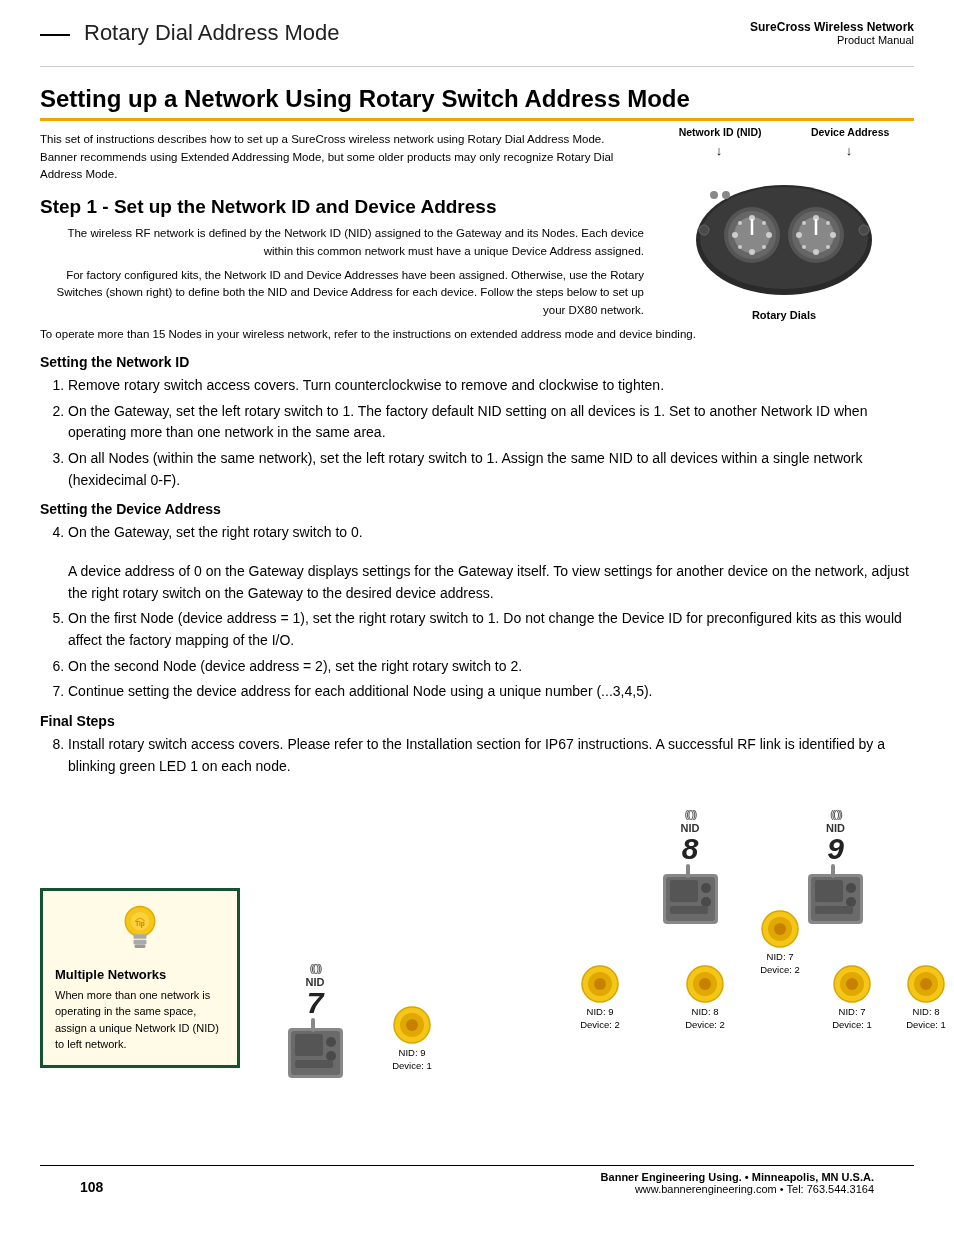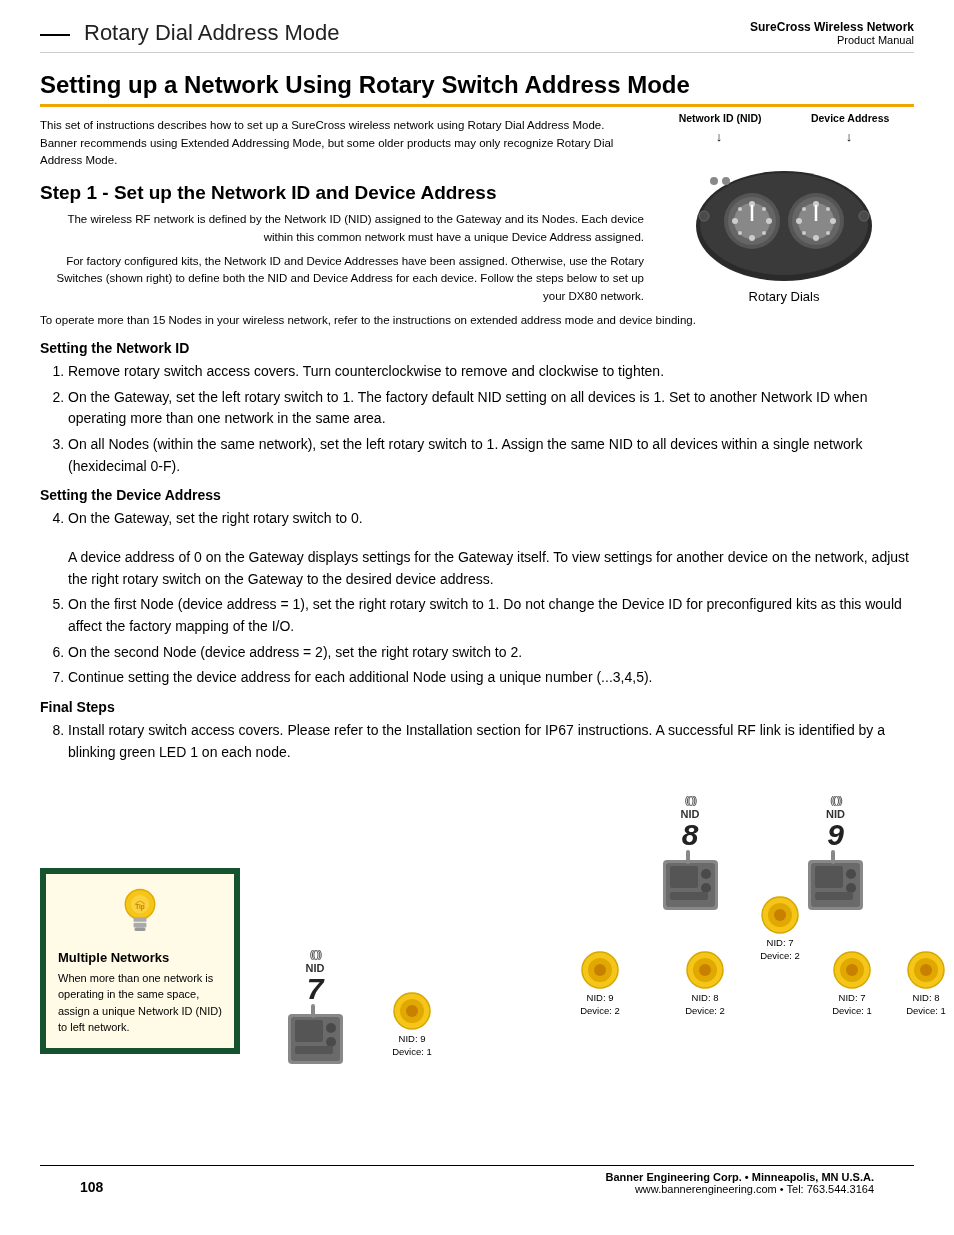--- a/index.html
+++ b/index.html
@@ -19,21 +19,21 @@
       padding: 20px 40px 20px 40px;
       position: relative;
     }
 
     
     .header {
       display: flex;
       justify-content: space-between;
       align-items: flex-start;
       border-bottom: 1px solid #ccc;
-      padding-bottom: 6px;
+      padding-bottom: 20px;
       margin-bottom: 18px;
       gap: 8px;
     }
     .header-left {
       display: flex;
       align-items: center;
       gap: 14px;
     }
     .header-rule {
       width: 30px;
@@ -100,22 +100,23 @@
     }
 
     
     .rotary-device {
       width: 200px;
       height: 140px;
       margin: 0 auto;
     }
 
     .rotary-dials-label {
-      font-weight: normal;
-      font-size: 13px;
+      font-weight: bold;
+      font-size: 11px;
+      margin-top: 6px;
     }
 
     
     .section-h1 {
       font-size: 19px;
       font-weight: bold;
       margin: 12px 0 6px 0;
       line-height: 1.2;
     }
     .section-body {
@@ -163,21 +164,21 @@
       height: 290px;
     }
 
     
     .tip-box {
       position: absolute;
       left: 0;
       bottom: 30px;
       width: 200px;
       background: #fffbe6;
-      border: 6px solid #14532d;
+      border: 3px solid #14532d;
       padding: 10px 12px 12px 12px;
     }
     .tip-icon {
       display: flex;
       justify-content: center;
       margin-bottom: 6px;
     }
     .tip-icon svg {
       width: 50px;
       height: 60px;
@@ -462,19 +463,19 @@
           </div>
         </div>
 
       </div>
 
     </div>
 
     <div style="position:absolute; bottom:0; left:0; right:0; display:flex; justify-content:space-between; align-items:flex-end; border-top:1.5px solid #000; padding:5px 40px 5px 40px;">
       <div style="font-weight:bold; font-size:14px;">108</div>
       <div style="text-align:right; font-size:11px;">
-        <div style="font-weight:bold;">Banner Engineering Corp. • Minneapolis, MN U.S.A.</div>
+        <div style="font-weight:bold;">Banner Engineering Using. • Minneapolis, MN U.S.A.</div>
         <div>www.bannerengineering.com  •  Tel: 763.544.3164</div>
       </div>
     </div>
 
   </div>
 </div>
 
 </body></html>

